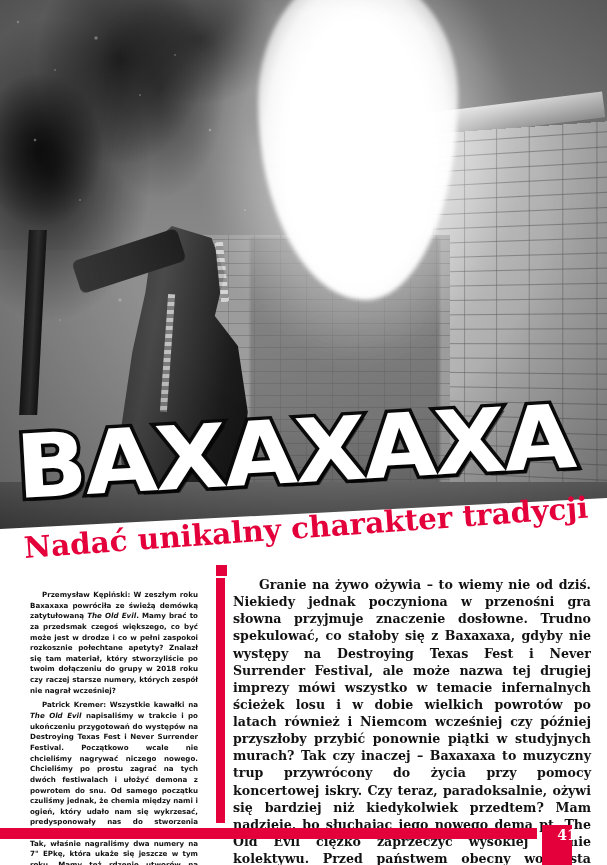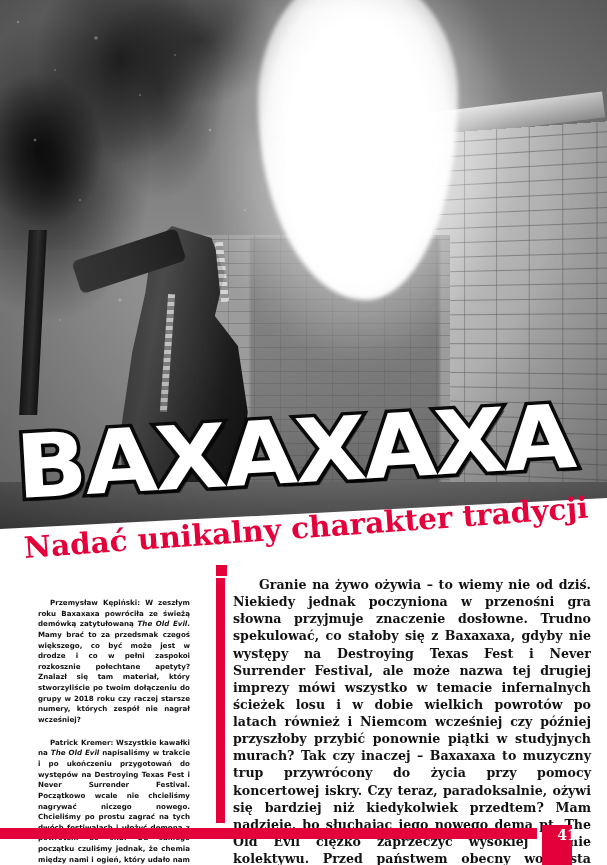--- a/index.html
+++ b/index.html
@@ -215,21 +215,21 @@
     top: 586px;
     width: 176px;
     font-family: "DejaVu Sans", sans-serif;
     font-weight: 700;
     font-size: 7.1px;
     line-height: 1.5;
     color: #111111;
     text-align: justify;
     text-justify: inter-word;
   }
-  .col-left p { margin: 12px; text-indent: 12px; }
+  .col-left p { margin: 4px; text-indent: 12px; }
   .col-left .ital { font-style: italic; }
 
   .col-right {
     position: absolute;
     left: 233px;
     top: 576px;
     width: 358px;
     font-family: "DejaVu Serif", serif;
     font-weight: 700;
     font-size: 12.6px;

